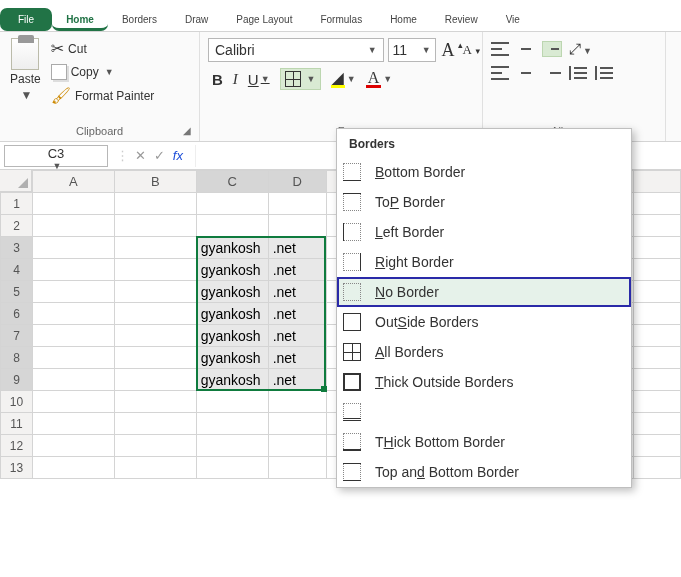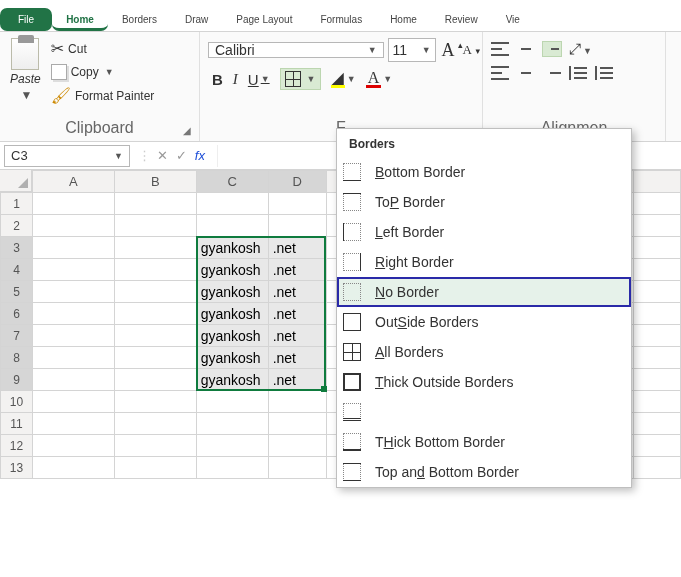--- a/index.html
+++ b/index.html
@@ -5,38 +5,38 @@
   * { box-sizing: border-box; margin: 0; padding: 0; font-family: "Segoe UI", Arial, sans-serif; }
   body { background: #fff; font-size: 13px; color: #333; width: 681px; height: 577px; overflow: hidden; position: relative; }
   
   .tabbar { display: flex; align-items: flex-end; height: 32px; border-bottom: 1px solid #d4d4d4; }
   .tab { padding: 6px 14px; font-size: 10px; color: #444; cursor: pointer; border-radius: 7px; }
   .tab.file { background: #217346; color: #fff; padding: 6px 18px; }
   .tab.active { color: #217346; font-weight: 600; border-bottom: 3px solid #217346; padding-bottom: 3px; }
   
   .ribbon { display: flex; height: 110px; border-bottom: 1px solid #d4d4d4; background: #fafafa; }
   .group { border-right: 1px solid #e0e0e0; padding: 4px 6px 0 6px; display: flex; flex-direction: column; justify-content: space-between; position: relative; }
-  .group-label { text-align: center; font-size: 16px; color: #666; padding: 2px 0 4px 0; }
+  .group-label { text-align: center; font-size: 11px; color: #666; padding: 2px 0 4px 0; }
   .dialauncher { position: absolute; right: 4px; bottom: 4px; width: 12px; height: 12px; font-size: 10px; color: #777; }
   
   .clip-body { display: flex; gap: 4px; align-items: flex-start; }
-  .paste { display: flex; flex-direction: column; align-items: center; padding: 2px 4px; font-style: italic; }
+  .paste { display: flex; flex-direction: column; align-items: center; padding: 2px 4px; }
   .paste .icon { width: 28px; height: 32px; border: 1px solid #bba; background: linear-gradient(#fff,#eee); position: relative; }
   .paste .icon::before { content:""; position:absolute; left:6px; top:-4px; width:16px; height:8px; background:#999; border-radius:2px 2px 0 0; }
   .paste span { font-size: 12px; margin-top: 2px; }
   .clip-col { display: flex; flex-direction: column; gap: 4px; padding-top: 2px; }
   .clip-item { display: flex; align-items: center; gap: 4px; font-size: 12px; padding: 1px 2px; }
   .scissors { font-size: 16px; color: #333; }
   .copyicon { width: 16px; height: 16px; border: 1px solid #aaa; background: #fff; box-shadow: 2px 2px 0 #ddd; }
   .brush { font-size: 16px; color: #c80; }
   .dd { font-size: 9px; color: #555; margin-left: 2px; }
   
   .font-body { display: flex; flex-direction: column; gap: 6px; padding: 2px; width: 270px; }
   .font-row1 { display: flex; gap: 4px; align-items: center; }
-  .fname { flex: 1; height: 16px; border: 1px solid #b7b7b7; background: #fff; padding: 0 6px; font-size: 14px; display: flex; align-items: center; justify-content: space-between; }
+  .fname { flex: 1; height: 24px; border: 1px solid #b7b7b7; background: #fff; padding: 0 6px; font-size: 14px; display: flex; align-items: center; justify-content: space-between; }
   .fsize { width: 48px; height: 24px; border: 1px solid #b7b7b7; background: #fff; padding: 0 4px; font-size: 14px; display: flex; align-items: center; justify-content: space-between; }
   .Aup, .Adown { font-family: serif; font-size: 18px; padding: 0 2px; position: relative; }
   .Aup::after { content:"▴"; font-size: 9px; position: absolute; right: -6px; top: 0; }
   .Adown::after { content:"▾"; font-size: 9px; position: absolute; right: -6px; bottom: 2px; }
   .font-row2 { display: flex; gap: 10px; align-items: center; padding-left: 4px; }
   .b { font-weight: bold; font-size: 15px; }
   .i { font-style: italic; font-family: serif; font-size: 15px; }
   .u { text-decoration: underline; font-size: 15px; display:flex; align-items:center; }
   .bordbtn { display: flex; align-items: center; gap: 4px; padding: 2px 4px; background: #d9ead3; border: 1px solid #bcd6b0; }
   .bordicn { width: 16px; height: 16px; border: 1px solid #333; position: relative; }
@@ -53,21 +53,21 @@
   .aicn span { height:2px; background:#555; }
   .aicn.l span:nth-child(2){width:60%}
   .aicn.c span{margin:0 auto} .aicn.c span:nth-child(2){width:60%}
   .aicn.r span{margin-left:auto} .aicn.r span:nth-child(2){width:60%}
   .aicn.sel { background:#d9ead3; padding:2px; outline:1px solid #bcd6b0; }
   .rot { font-size:15px; }
   .indent { width:18px; height:14px; border-left:2px solid #555; display:flex; flex-direction:column; justify-content:space-around; padding-left:3px; }
   .indent span{height:2px;background:#555;}
   
   .formula-bar { display:flex; align-items:center; height:28px; border-bottom:1px solid #d4d4d4; }
-  .namebox { width:126px; height:22px; border:1px solid #b7b7b7; margin:0 8px 0 4px; padding:0 6px; display:flex; align-items:center; justify-content:space-between; background:#fff; }
+  .namebox { width:104px; height:22px; border:1px solid #b7b7b7; margin:0 8px 0 4px; padding:0 6px; display:flex; align-items:center; justify-content:space-between; background:#fff;flex-direction:column; }
   .fx-btns { display:flex; gap:8px; color:#999; padding:0 6px; font-size:13px; }
   .fx { font-style: italic; color:#1d4ed8; }
   
   .grid-wrap { position: relative; }
   .selectall { position:absolute; top:0; left:0; width:32px; height:22px; background:#f3f2f1; border-right:1px solid #d4d4d4; border-bottom:1px solid #d4d4d4; }
   .selectall::after { content:""; position:absolute; right:3px; bottom:3px; border:5px solid transparent; border-right-color:#b0b0b0; border-bottom-color:#b0b0b0; }
   table.grid { border-collapse: collapse; table-layout: fixed; }
   .colh th { background:#f3f2f1; border:1px solid #d4d4d4; height:22px; font-weight:normal; color:#555; font-size:13px; text-align:center; }
   .colh th.sel { background:#d6d6d6; }
   .rowh { background:#f3f2f1; border:1px solid #d4d4d4; width:32px; text-align:center; color:#555; font-size:12px; }

